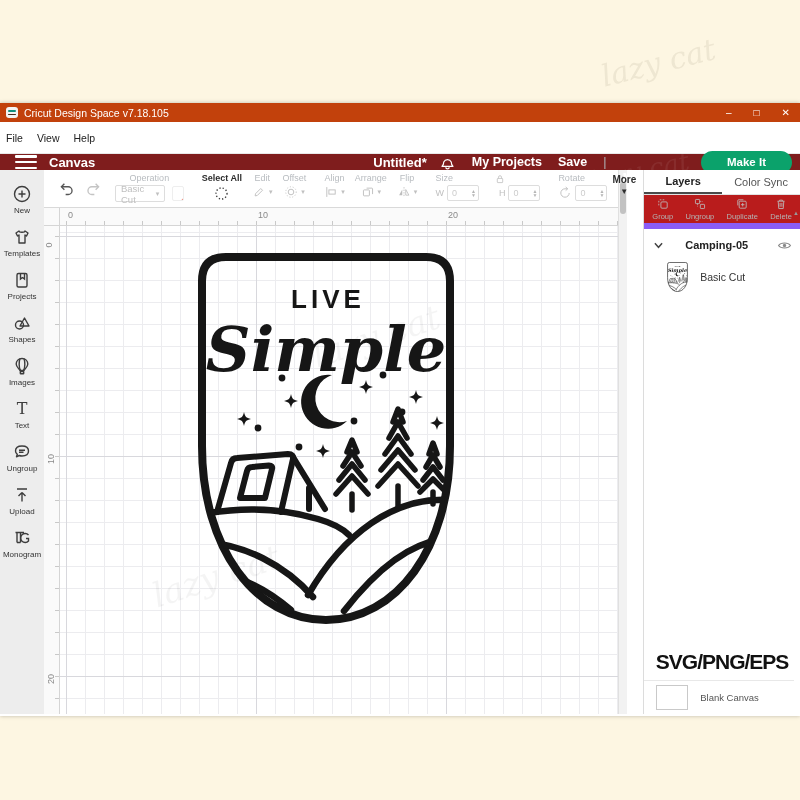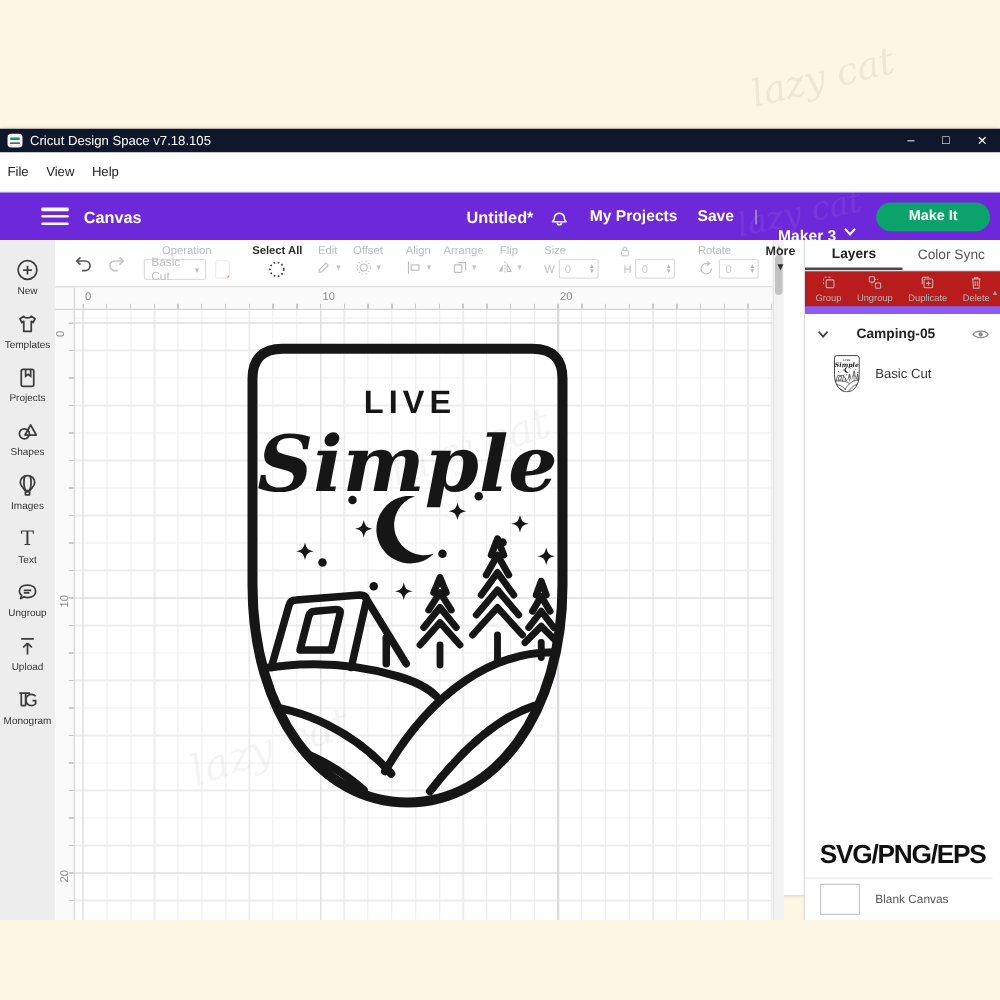--- a/index.html
+++ b/index.html
@@ -1,32 +1,32 @@
 <!DOCTYPE html>
 <html><head>
 <meta charset="utf-8">
 <style>
   * { margin:0; padding:0; box-sizing:border-box; }
   html,body { width:800px; height:800px; }
   body { background:#fdf6e2; font-family:"Liberation Sans", sans-serif; position:relative; overflow:hidden; color:#2d2d2d; }
   .app { position:absolute; left:0; top:103px; width:800px; height:613px; background:#fff; box-shadow:0 0 4px rgba(0,0,0,.25); }
 
   
-  .titlebar { height:19px; background:#0f172a; display:flex; align-items:center; padding:0 6px; color:#fff; font-size:10.5px; }
+  .titlebar { height:19px; background:#c2410c; display:flex; align-items:center; padding:0 6px; color:#fff; font-size:10.5px; }
   .app-icon { width:12px; height:11px; background:#f3f3f3; border-radius:3px; margin-right:6px; position:relative; }
   .app-icon:before { content:""; position:absolute; left:2px; top:3px; width:8px; height:2px; background:#11907e; border-radius:1px; }
   .app-icon:after  { content:""; position:absolute; left:2px; top:6.5px; width:8px; height:1.5px; background:#4a2a1c; border-radius:1px; }
   .win-controls { margin-left:auto; display:flex; gap:22px; font-size:10px; padding-right:4px; }
   .win-controls span { cursor:default; }
 
   
   .menubar { height:32px; background:#fff; border-bottom:1px solid #e9e9e9; display:flex; align-items:center; gap:14px; padding:0 6px; font-size:10.5px; color:#222; }
 
   
-  .navbar { height:38px; background:#6d28d9; display:flex; align-items:center; color:#fff; position:relative;padding-left:18px; }
+  .navbar { height:16px; background:#7f1d1d; display:flex; align-items:center; color:#fff; position:relative; }
   .hamburger { width:22px; height:14px; margin:0 12px 0 15px; display:flex; flex-direction:column; justify-content:space-between; cursor:pointer; }
   .hamburger i { display:block; height:2.5px; background:#fff; border-radius:1px; }
   .nav-canvas { font-size:13px; font-weight:bold; }
   .nav-title { position:absolute; left:0; right:0; text-align:center; font-size:13px; font-weight:bold; pointer-events:none; }
   .nav-right { margin-left:auto; display:flex; align-items:center; gap:16px; padding-right:8px; font-size:12.5px; font-weight:bold; }
   .nav-sep { color:#aeb2b6; font-weight:normal; }
   .machine { display:flex; align-items:flex-start; gap:6px;margin-top:32px; }
   .makeit { background:#0ba26b; color:#fff; border:none; border-radius:12px; height:23px; padding:0 26px; font-size:11.5px; font-weight:bold; font-family:inherit; cursor:pointer; }
   .nav-watermark { position:absolute; right:110px; top:2px; font-family:"DejaVu Serif", serif; font-style:italic; font-size:26px; color:rgba(255,255,255,.07); transform:rotate(-12deg); pointer-events:none; }
 

